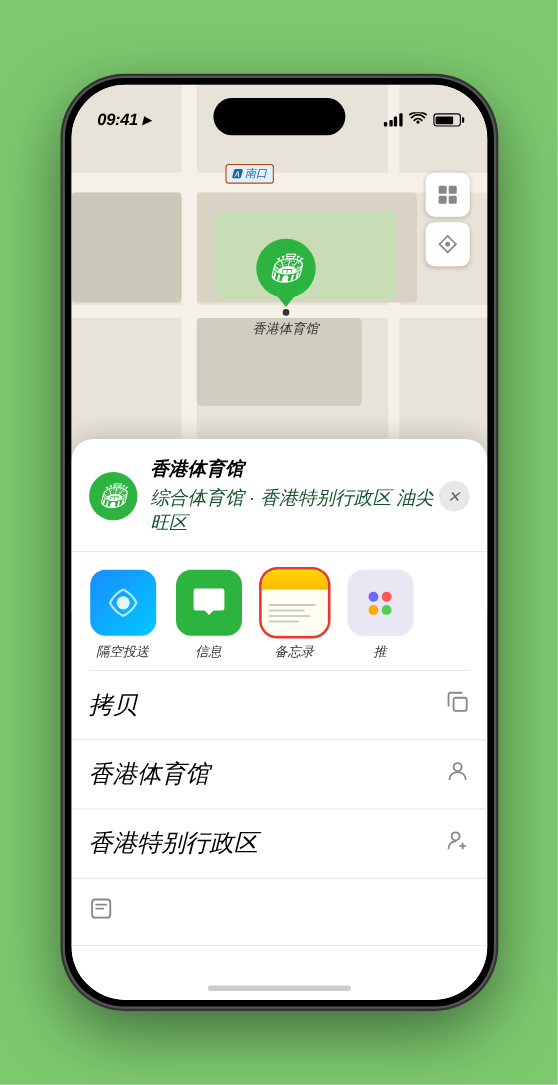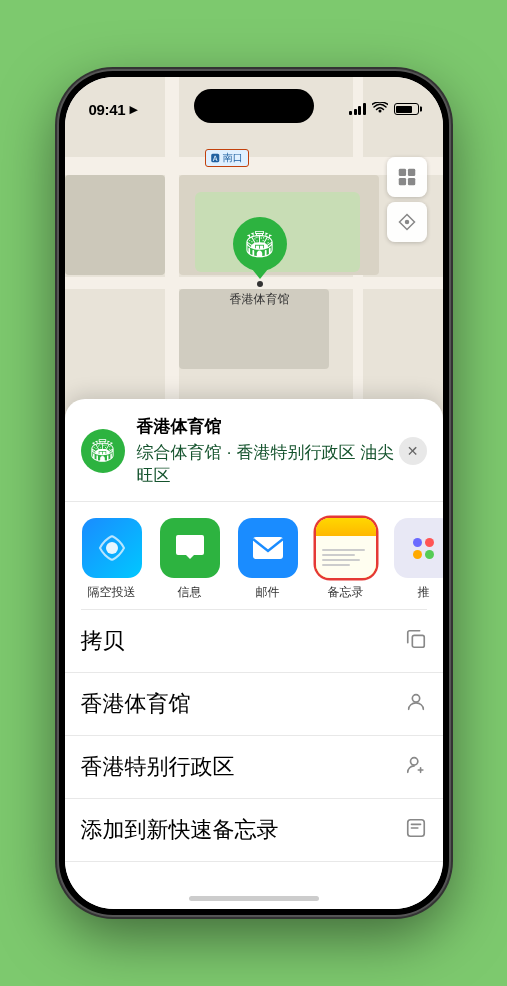--- a/index.html
+++ b/index.html
@@ -26,20 +26,21 @@
 
     .phone-screen {
       position: absolute;
       top: 6px;
       left: 6px;
       right: 6px;
       bottom: 6px;
       border-radius: 49px;
       overflow: hidden;
       background: #e8e8e8;
+      font-style: italic;
     }
 
     
     .status-bar {
       height: 50px;
       background: transparent;
       display: flex;
       align-items: center;
       justify-content: space-between;
       padding: 14px 24px 0;
@@ -564,29 +565,20 @@
 
         <div class="share-app">
           <div class="share-app-icon messages">
             <svg width="32" height="30" viewBox="0 0 32 30">
               <path d="M4 2 Q2 2 2 4 L2 20 Q2 22 4 22 L12 22 L16 26 L20 22 L28 22 Q30 22 30 20 L30 4 Q30 2 28 2 Z" fill="white"></path>
             </svg>
           </div>
           <span class="share-app-label">信息</span>
         </div>
 
-        <div class="share-app">
-          <div class="share-app-icon mail">
-            <svg width="34" height="26" viewBox="0 0 34 26">
-              <rect x="2" y="2" width="30" height="22" rx="3" fill="white"></rect>
-              <path d="M2 4 L17 16 L32 4" stroke="#1a8cff" stroke-width="2.5" fill="none"></path>
-            </svg>
-          </div>
-          <span class="share-app-label">邮件</span>
-        </div>
 
         <div class="share-app">
           <div class="notes-icon-content">
             <div class="notes-header-bar" style="background:linear-gradient(180deg,#ffd700,#ffb800);height:18px;border-radius:12px 12px 0 0;"></div>
             <div class="notes-lines">
               <div class="notes-line"></div>
               <div class="notes-line" style="width:70%;"></div>
               <div class="notes-line" style="width:80%;"></div>
               <div class="notes-line" style="width:60%;"></div>
             </div>
@@ -637,21 +629,20 @@
         <span class="action-icon">
           <svg width="22" height="22" viewBox="0 0 24 24" fill="none">
             <circle cx="10" cy="8" r="4" stroke="#888" stroke-width="1.8"></circle>
             <path d="M3 20c0-4 3.1-7 7-7" stroke="#888" stroke-width="1.8" stroke-linecap="round"></path>
             <path d="M17 15v5M14.5 17.5h5" stroke="#888" stroke-width="1.8" stroke-linecap="round"></path>
           </svg>
         </span>
       </div>
 
       <div class="action-row">
-        <span class="action-label">添加到新快速备忘录</span>
         <span class="action-icon">
           <svg width="22" height="22" viewBox="0 0 24 24" fill="none">
             <rect x="3" y="3" width="18" height="18" rx="3" stroke="#888" stroke-width="1.8"></rect>
             <path d="M7 8h10M7 12h7" stroke="#888" stroke-width="1.8" stroke-linecap="round"></path>
           </svg>
         </span>
       </div>
 
 
       <div class="home-indicator"></div>

